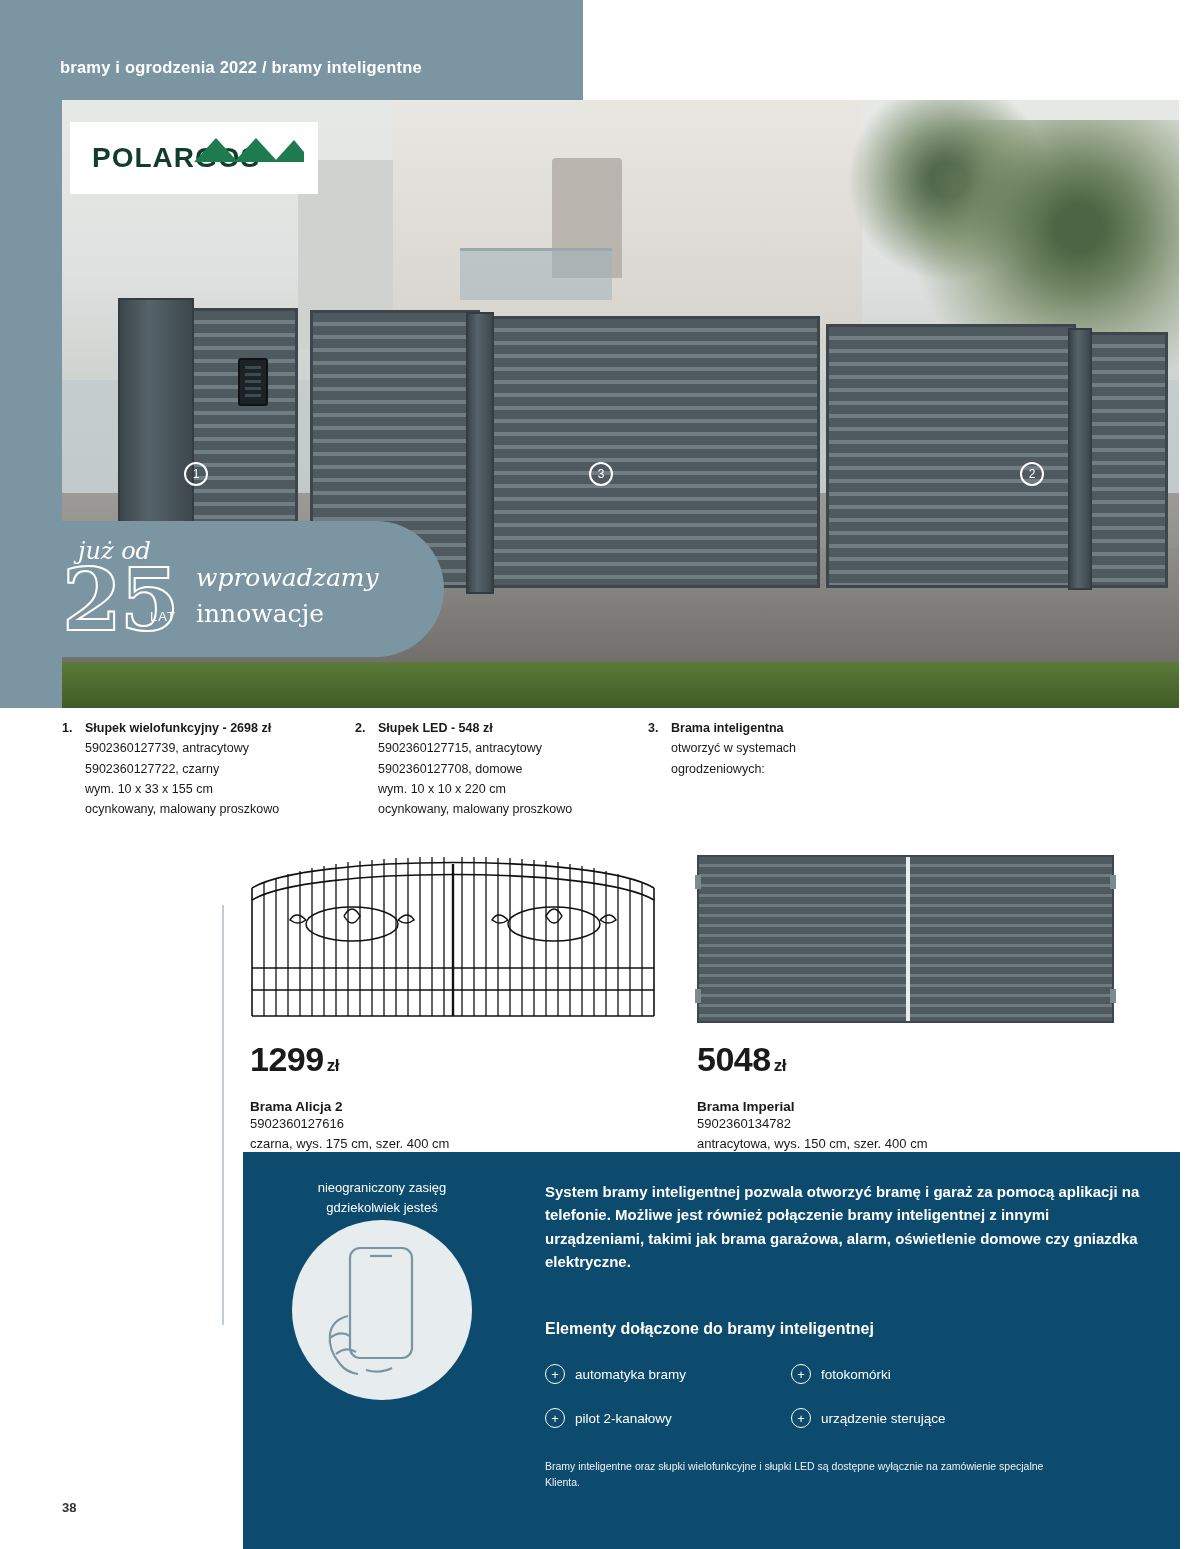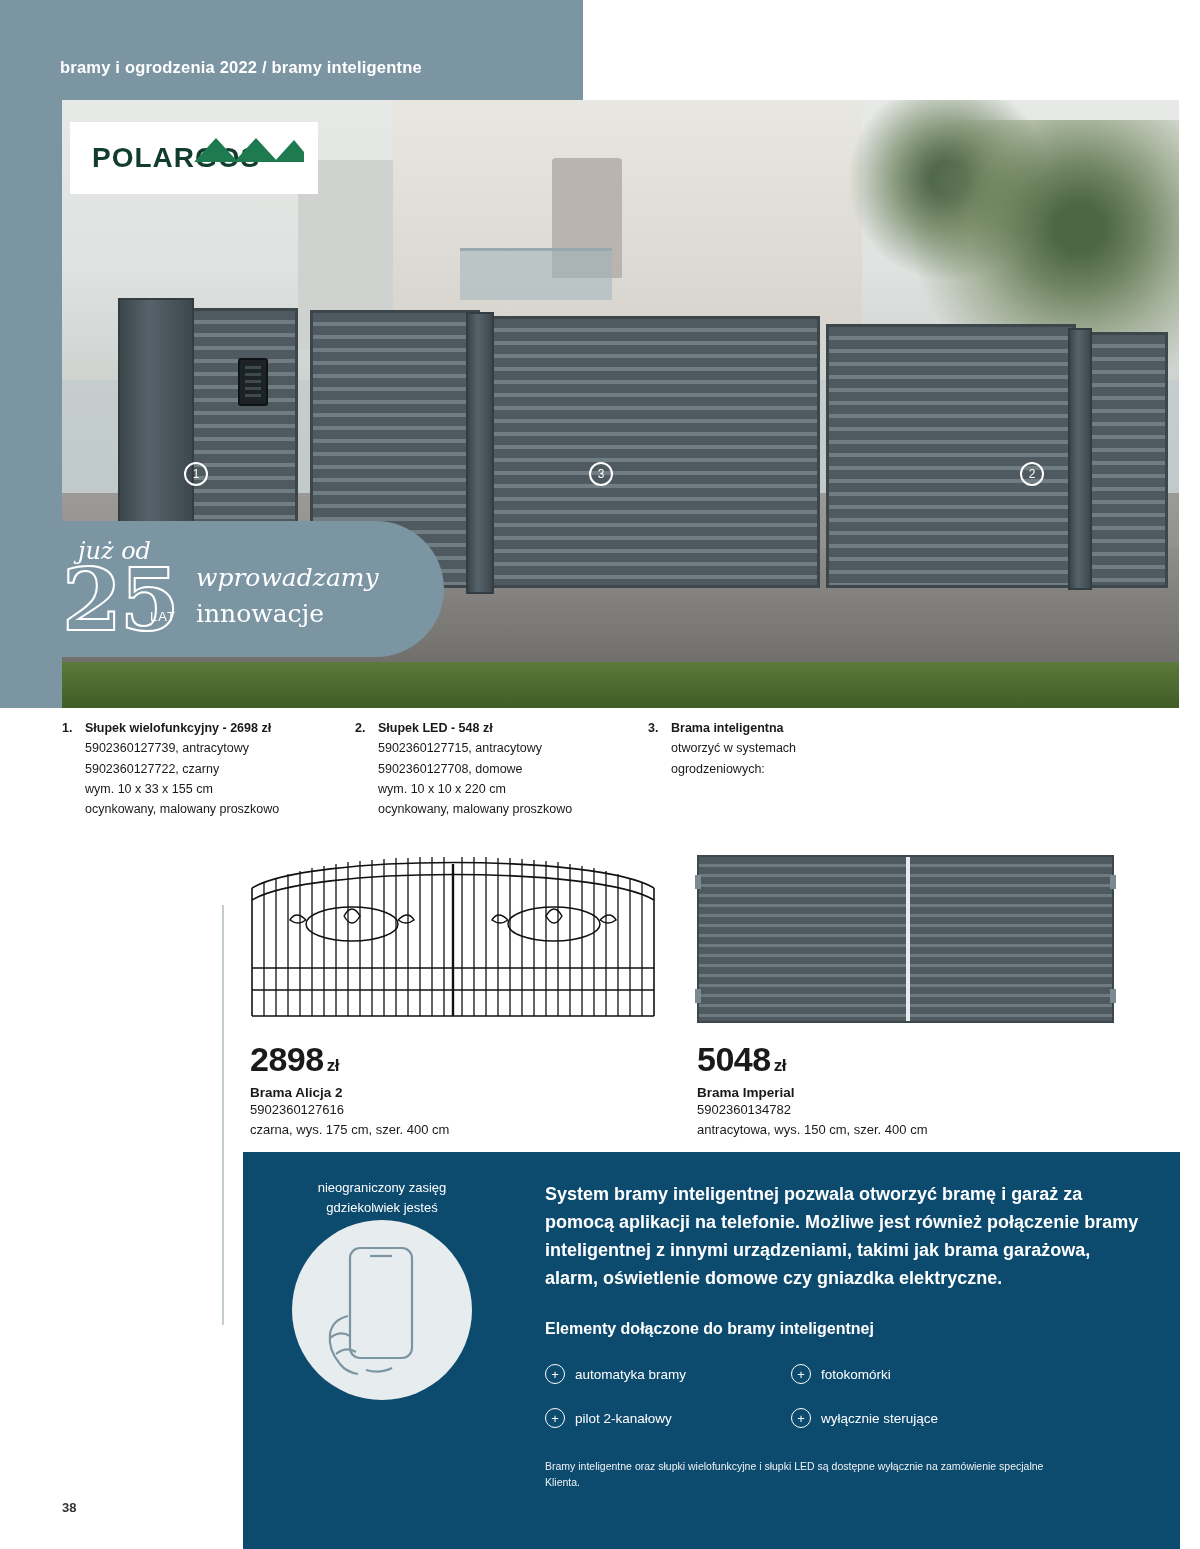--- a/index.html
+++ b/index.html
@@ -156,21 +156,21 @@
   .legend .ttl { font-weight:700; display:block; }
   .side-rule {
     position:absolute; left:222px; top:905px; width:2px; height:420px;
     background:#c4cdd2;
   }
 
   
   .prod { position:absolute; }
   .price { font-size:34px; font-weight:700; letter-spacing:-.5px; }
   .price small { font-size:17px; font-weight:700; margin-left:3px; }
-  .prod-name { font-weight:700; font-size:13.5px; margin-top:6px; }
+  .prod-name { font-weight:700; font-size:13.5px; margin-top:20px; }
   .prod-line { font-size:13px; line-height:1.5; }
 
   
   .gate-orn {
     position:absolute; left:248px; top:848px; width:410px; height:175px;
   }
   .gate-orn svg { width:100%; height:100%; display:block; }
 
   
   .gate-imp {
@@ -194,21 +194,21 @@
   .cap-top {
     position:absolute; left:24px; top:26px; width:230px; text-align:center;
     font-size:13px; line-height:1.5; color:#ffffff;
   }
   .cap-bottom {
     position:absolute; left:24px; top:272px; width:230px; text-align:center;
     font-size:13px; line-height:1.5; color:#ffffff;
   }
   .body-copy {
     position:absolute; left:302px; top:28px; width:600px;
-    font-size:18px; line-height:1.56; font-weight:700; color:#ffffff;
+    font-size:15px; line-height:1.56; font-weight:700; color:#ffffff;
   }
   .elements-h {
     position:absolute; left:302px; top:168px; font-size:16px; font-weight:700;
   }
   .feat { position:absolute; display:flex; align-items:center; gap:10px; font-size:13.5px; }
   .plus {
     width:20px; height:20px; border-radius:50%; border:1.5px solid #ffffff;
     display:flex; align-items:center; justify-content:center; font-size:13px; line-height:1;
   }
   .footnote {
@@ -364,21 +364,21 @@
       <path d="M150,72 q10,-10 16,0 q-8,6 -16,0"></path>
       <path d="M260,72 q-10,-10 -16,0 q8,6 16,0"></path>
       <path d="M352,72 q10,-10 16,0 q-8,6 -16,0"></path>
       <path d="M96,68 q8,-14 16,0 q-8,14 -16,0"></path>
       <path d="M298,68 q8,-14 16,0 q-8,14 -16,0"></path>
     </g>
   </svg>
 </div>
 <div class="prod" style="left:250px; top:1040px; width:420px;">
   <div class="price">
-    <span>2898</span><small>zł</small>
+    <span>1299</span><small>zł</small>
   </div>
   <div class="prod-name">Brama Alicja 2</div>
   <div class="prod-line">5902360127616</div>
   <div class="prod-line">czarna, wys. 175 cm, szer. 400 cm</div>
 </div>
 
 <div class="gate-imp">
   <div class="mid"></div>
   <div class="hinge" style="left:-4px; top:18px;"></div>
   <div class="hinge" style="left:-4px; top:132px;"></div>
@@ -423,19 +423,19 @@
   <div class="feat" style="left:548px; top:212px;">
     <span class="plus">+</span>
     <span>fotokomórki</span>
   </div>
   <div class="feat" style="left:302px; top:256px;">
     <span class="plus">+</span>
     <span>pilot 2-kanałowy</span>
   </div>
   <div class="feat" style="left:548px; top:256px;">
     <span class="plus">+</span>
-    <span>wyłącznie sterujące</span>
+    <span>urządzenie sterujące</span>
   </div>
 
   <div class="footnote">Bramy inteligentne oraz słupki wielofunkcyjne i słupki LED są dostępne wyłącznie na zamówienie specjalne Klienta.</div>
 </div>
 
 <div class="page-num">38</div>
 
 </body></html>

